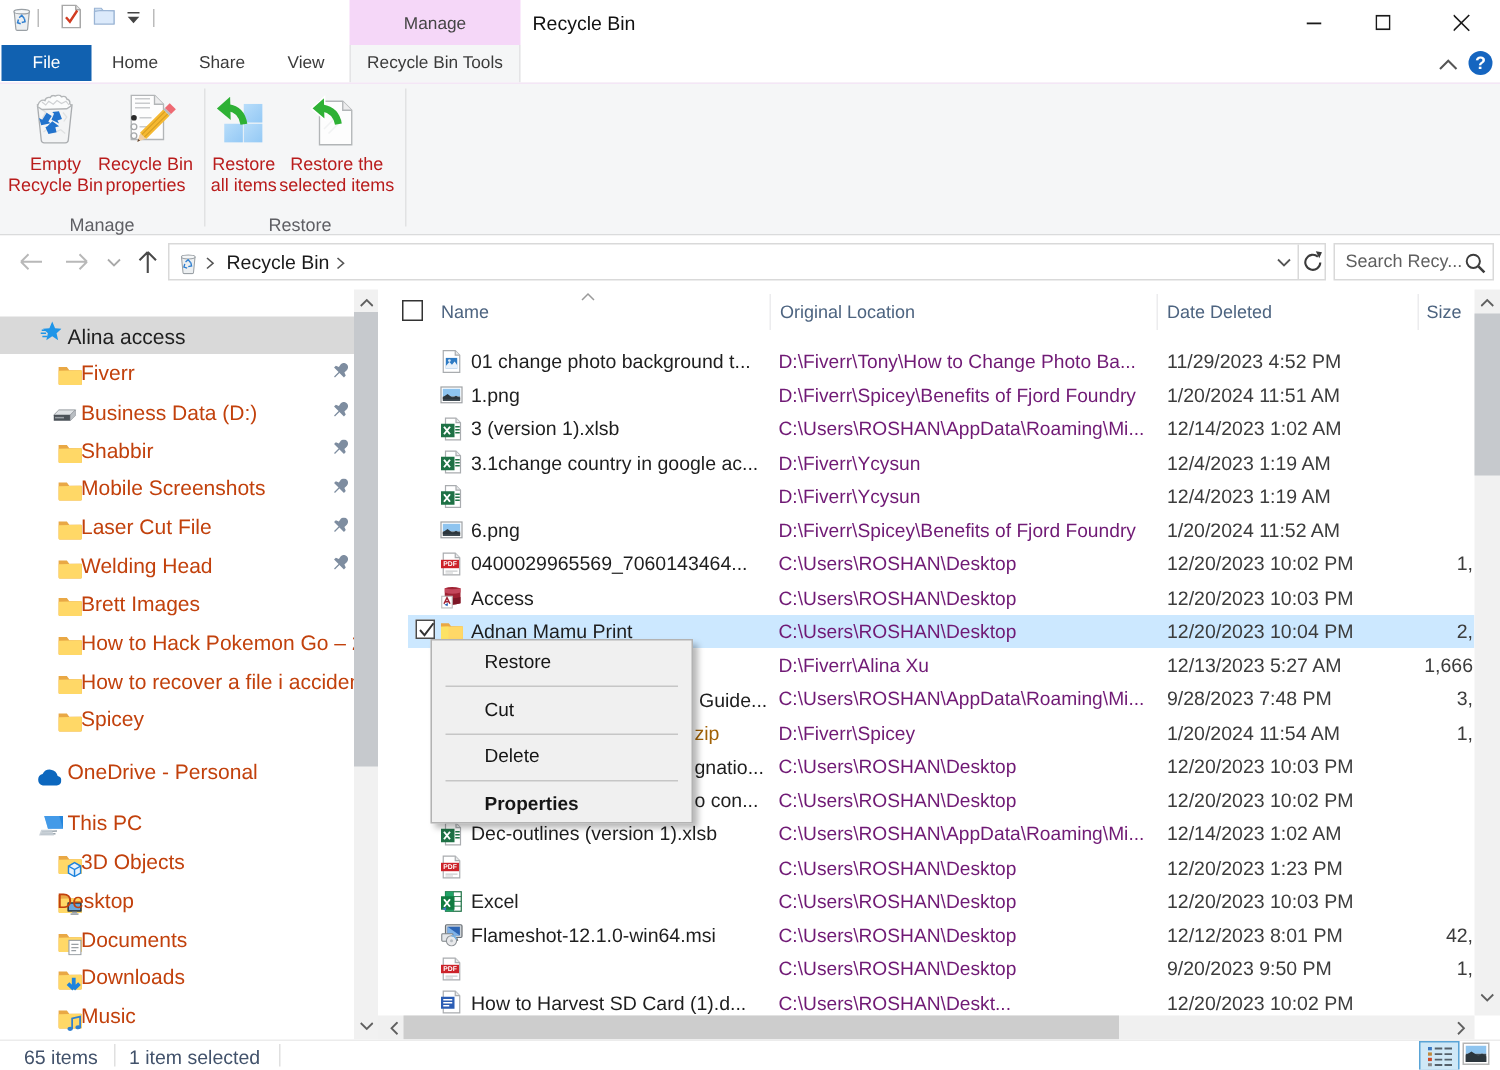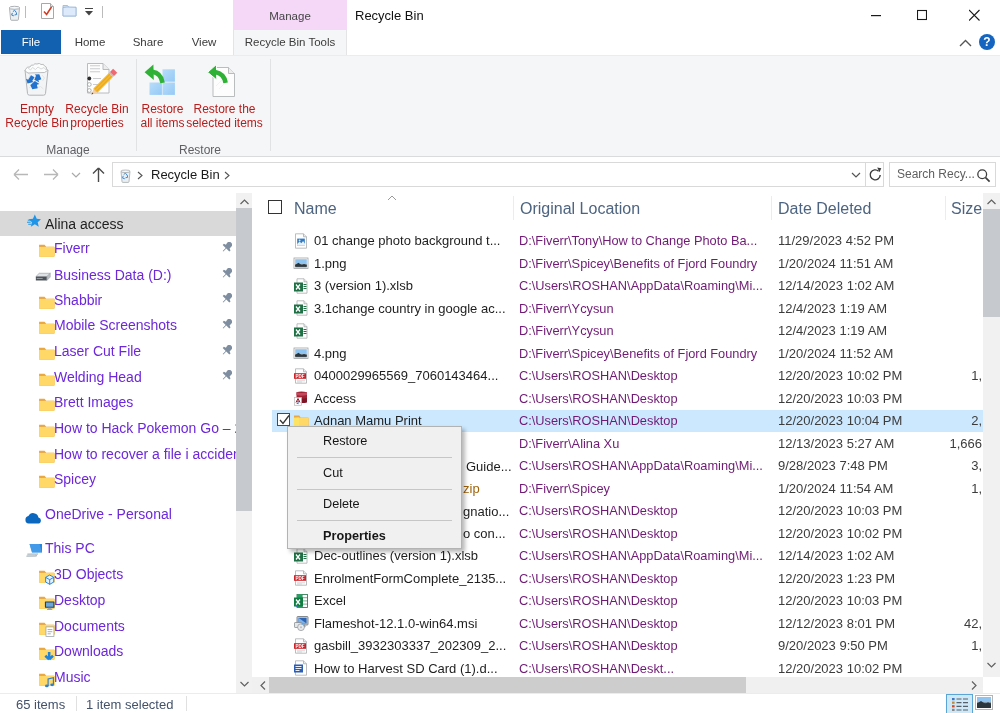--- a/index.html
+++ b/index.html
@@ -19,27 +19,27 @@
 #ribbon{position:absolute;left:0;top:55px;width:1000px;height:102px;background:#f5f6f7;border-bottom:1px solid #dadbdc;border-top:1px solid #f4e6f6;}
 .rbtn{position:absolute;top:3px;text-align:center;font-size:12px;color:#b91c1c;line-height:13.5px;}
 .rgrouplbl{position:absolute;top:87px;font-size:12px;color:#5f5f64;text-align:center;width:120px;}
 .rsep{position:absolute;top:3px;width:1px;height:92px;background:#e1e2e3;}
 
 #addrbar{position:absolute;left:0;top:157px;width:1000px;height:36px;background:#fff;}
 #addrbox{position:absolute;left:112px;top:5px;width:772px;height:25px;border:1px solid #d9d9d9;background:#fff;}
 #searchbox{position:absolute;left:889px;top:5px;width:107px;height:25px;border:1px solid #d9d9d9;background:#fff;color:#5f5f5f;}
 
 #sidebar{position:absolute;left:0;top:193px;width:236px;height:500px;background:#fff;overflow:hidden;}
-.srow{position:absolute;left:0;width:236px;height:25px;font-size:14px;color:#6d28d9;white-space:nowrap;}
+.srow{position:absolute;left:0;width:236px;height:25px;font-size:14px;color:#c2410c;white-space:nowrap;}
 .srow .lbl{position:absolute;top:3.5px;}
 .sicon{position:absolute;top:4px;width:17px;height:17px;}
 .pin{position:absolute;left:221px;top:5px;}
 #sscroll{position:absolute;left:236px;top:193px;width:16px;height:500px;background:#f1f1f1;}
 #list{position:absolute;left:252px;top:193px;width:731px;height:500px;background:#fff;overflow:hidden;}
-.hdr{position:absolute;top:3px;height:25px;font-size:16px;color:#4d6480;line-height:25px;}
+.hdr{position:absolute;top:3px;height:25px;font-size:12px;color:#4d6480;line-height:25px;}
 .hsep{position:absolute;top:3px;width:1px;height:24px;background:#ececee;}
 .row{position:absolute;left:20px;width:711px;height:22.5px;}
 .row .nm{position:absolute;left:42px;top:3.5px;font-size:13px;color:#1e1e1e;white-space:nowrap;}
 .row .loc{position:absolute;left:247px;top:3.5px;font-size:12.8px;color:#701a75;white-space:nowrap;}
 .row .dt{position:absolute;left:506px;top:3.5px;font-size:13px;color:#3c3c3c;white-space:nowrap;}
 .row .sz{position:absolute;left:620px;top:3.5px;width:90px;text-align:right;font-size:13px;color:#3c3c3c;white-space:nowrap;}
 .row .icon{position:absolute;left:21px;top:3px;width:16px;height:16px;}
 #vscroll{position:absolute;left:983px;top:193px;width:17px;height:484px;background:#f1f1f1;}
 #hscroll{position:absolute;left:252px;top:677px;width:731px;height:16px;background:#f0f0f0;}
 
@@ -319,21 +319,21 @@
       </div>
       <div class="srow" style="top:395.0px;">
         <svg class="sicon" style="left:38px;top:5.5px" width="14" height="14" viewBox="0 0 16 16">
 <path d="M1 2.5 h5.2 l1.5 2 H15 a.6.6 0 0 1 .6.6 V13 a.8.8 0 0 1-.8.8 H1.8 A.8.8 0 0 1 1 13 Z" fill="#e9a845"></path>
 <path d="M1 4.8 L14.8 4.5 a.7.7 0 0 1 .8.7 V13 a.8.8 0 0 1-.8.8 H1.8 A.8.8 0 0 1 1 13 Z" fill="#ffd867"></path>
           <rect x="6.5" y="7" width="9" height="6" rx="0.5" fill="#2d3a44"></rect>
           <rect x="7.5" y="8" width="7" height="4" fill="#6aa7dd"></rect>
           <rect x="9.5" y="13" width="3" height="1" fill="#9aa1a7"></rect>
           <rect x="8.5" y="14" width="5" height="1" fill="#9aa1a7"></rect>
         </svg>
-        <span class="lbl" style="left:54px;">Desktop</span>
+        <span class="lbl" style="left:38px;">Desktop</span>
       </div>
       <div class="srow" style="top:421.0px;">
         <svg class="sicon" style="left:38px;top:5.5px" width="14" height="14" viewBox="0 0 16 16">
 <path d="M1 2.5 h5.2 l1.5 2 H15 a.6.6 0 0 1 .6.6 V13 a.8.8 0 0 1-.8.8 H1.8 A.8.8 0 0 1 1 13 Z" fill="#e9a845"></path>
 <path d="M1 4.8 L14.8 4.5 a.7.7 0 0 1 .8.7 V13 a.8.8 0 0 1-.8.8 H1.8 A.8.8 0 0 1 1 13 Z" fill="#ffd867"></path>
           <rect x="7.5" y="6.5" width="7.5" height="9" fill="#fff" stroke="#9aa0a5" stroke-width="0.7"></rect>
           <path d="M9 9 h4.5 M9 11 h4.5 M9 13 h3" stroke="#9aa0a5" stroke-width="0.8"></path>
         </svg>
         <span class="lbl" style="left:54px;">Documents</span>
       </div>
@@ -435,21 +435,21 @@
         <span class="loc">D:\Fiverr\Ycysun</span>
         <span class="dt">12/4/2023 1:19 AM</span>
       </div>
       <div class="row" style="top:149.0px;">
         <svg class="icon" width="16" height="16" viewBox="0 0 16 16">
 <rect x="1" y="3" width="14" height="10.5" fill="#fff" stroke="#9fa2a5" stroke-width="0.8"></rect>
 <rect x="2.2" y="4.2" width="11.6" height="5.1" fill="#8ec4ef"></rect>
 <path d="M2.2 9.3 h11.6 v3 H2.2z" fill="#3f4a52"></path>
 <path d="M2.2 9.9 l3.2-2.2 3.4 2.6 2.2-1.4 2.8 1.7 v.6 H2.2z" fill="#2c363d"></path>
 </svg>
-        <span class="nm">4.png</span>
+        <span class="nm">6.png</span>
         <span class="loc">D:\Fiverr\Spicey\Benefits of Fjord Foundry</span>
         <span class="dt">1/20/2024 11:52 AM</span>
       </div>
       <div class="row" style="top:171.5px;">
         <svg class="icon" width="16" height="16" viewBox="0 0 16 16">
 <path d="M2.5 .8 h8 l3 3 v11.4 h-11z" fill="#fff" stroke="#a9acaf" stroke-width="0.8"></path>
 <path d="M10.5 .8 v3 h3" fill="#e8eaeb" stroke="#a9acaf" stroke-width="0.8"></path>
 <rect x="1" y="5.2" width="12" height="5.6" fill="#cc2229"></rect>
 <text x="7" y="9.6" font-size="4.5" fill="#fff" text-anchor="middle" font-family="Liberation Sans" font-weight="bold">PDF</text>
 <path d="M4 12.8 h8 M4 14 h5" stroke="#c9cbcd" stroke-width="0.8"></path>
@@ -523,21 +523,20 @@
         <span class="dt">12/14/2023 1:02 AM</span>
       </div>
       <div class="row" style="top:374.0px;">
         <svg class="icon" width="16" height="16" viewBox="0 0 16 16">
 <path d="M2.5 .8 h8 l3 3 v11.4 h-11z" fill="#fff" stroke="#a9acaf" stroke-width="0.8"></path>
 <path d="M10.5 .8 v3 h3" fill="#e8eaeb" stroke="#a9acaf" stroke-width="0.8"></path>
 <rect x="1" y="5.2" width="12" height="5.6" fill="#cc2229"></rect>
 <text x="7" y="9.6" font-size="4.5" fill="#fff" text-anchor="middle" font-family="Liberation Sans" font-weight="bold">PDF</text>
 <path d="M4 12.8 h8 M4 14 h5" stroke="#c9cbcd" stroke-width="0.8"></path>
 </svg>
-        <span class="nm">EnrolmentFormComplete_2135...</span>
         <span class="loc">C:\Users\ROSHAN\Desktop</span>
         <span class="dt">12/20/2023 1:23 PM</span>
       </div>
       <div class="row" style="top:396.5px;text-align:right;">
         <svg class="icon" width="16" height="16" viewBox="0 0 16 16">
 <rect x="4" y="1.5" width="10.5" height="13" fill="#fff" stroke="#1e7145" stroke-width="0.8"></rect>
 <path d="M9.2 1.5 v13 M4 4.7 h10.5 M4 7.9 h10.5 M4 11.1 h10.5" stroke="#1e7145" stroke-width="0.6"></path>
 <rect x="4" y="1.5" width="5.2" height="13" fill="#21a366"></rect>
 <rect x="1" y="4.5" width="9" height="9" fill="#107c41"></rect>
 <path d="M3 6.5 l4 5 M7 6.5 l-4 5" stroke="#fff" stroke-width="1.3"></path>
@@ -564,21 +563,20 @@
         <span class="sz">42,</span>
       </div>
       <div class="row" style="top:441.5px;">
         <svg class="icon" width="16" height="16" viewBox="0 0 16 16">
 <path d="M2.5 .8 h8 l3 3 v11.4 h-11z" fill="#fff" stroke="#a9acaf" stroke-width="0.8"></path>
 <path d="M10.5 .8 v3 h3" fill="#e8eaeb" stroke="#a9acaf" stroke-width="0.8"></path>
 <rect x="1" y="5.2" width="12" height="5.6" fill="#cc2229"></rect>
 <text x="7" y="9.6" font-size="4.5" fill="#fff" text-anchor="middle" font-family="Liberation Sans" font-weight="bold">PDF</text>
 <path d="M4 12.8 h8 M4 14 h5" stroke="#c9cbcd" stroke-width="0.8"></path>
 </svg>
-        <span class="nm">gasbill_3932303337_202309_2...</span>
         <span class="loc">C:\Users\ROSHAN\Desktop</span>
         <span class="dt">9/20/2023 9:50 PM</span>
         <span class="sz">1,</span>
       </div>
       <div class="row" style="top:464.0px;">
         <svg class="icon" width="16" height="16" viewBox="0 0 16 16">
 <path d="M2.5 .8 h8 l3 3 v11.4 h-11z" fill="#fff" stroke="#a9acaf" stroke-width="0.8"></path>
 <path d="M10.5 .8 v3 h3" fill="#e8eaeb" stroke="#a9acaf" stroke-width="0.8"></path>
 <rect x="1" y="4.5" width="9" height="8" fill="#2b5db4"></rect>
 <path d="M2.5 6.5 h6 M2.5 8.5 h6 M2.5 10.5 h4" stroke="#fff" stroke-width="0.9"></path>

